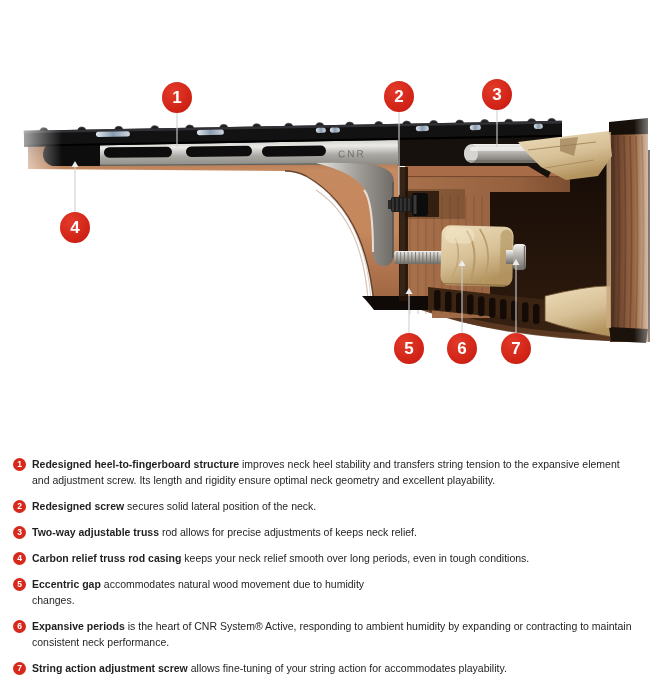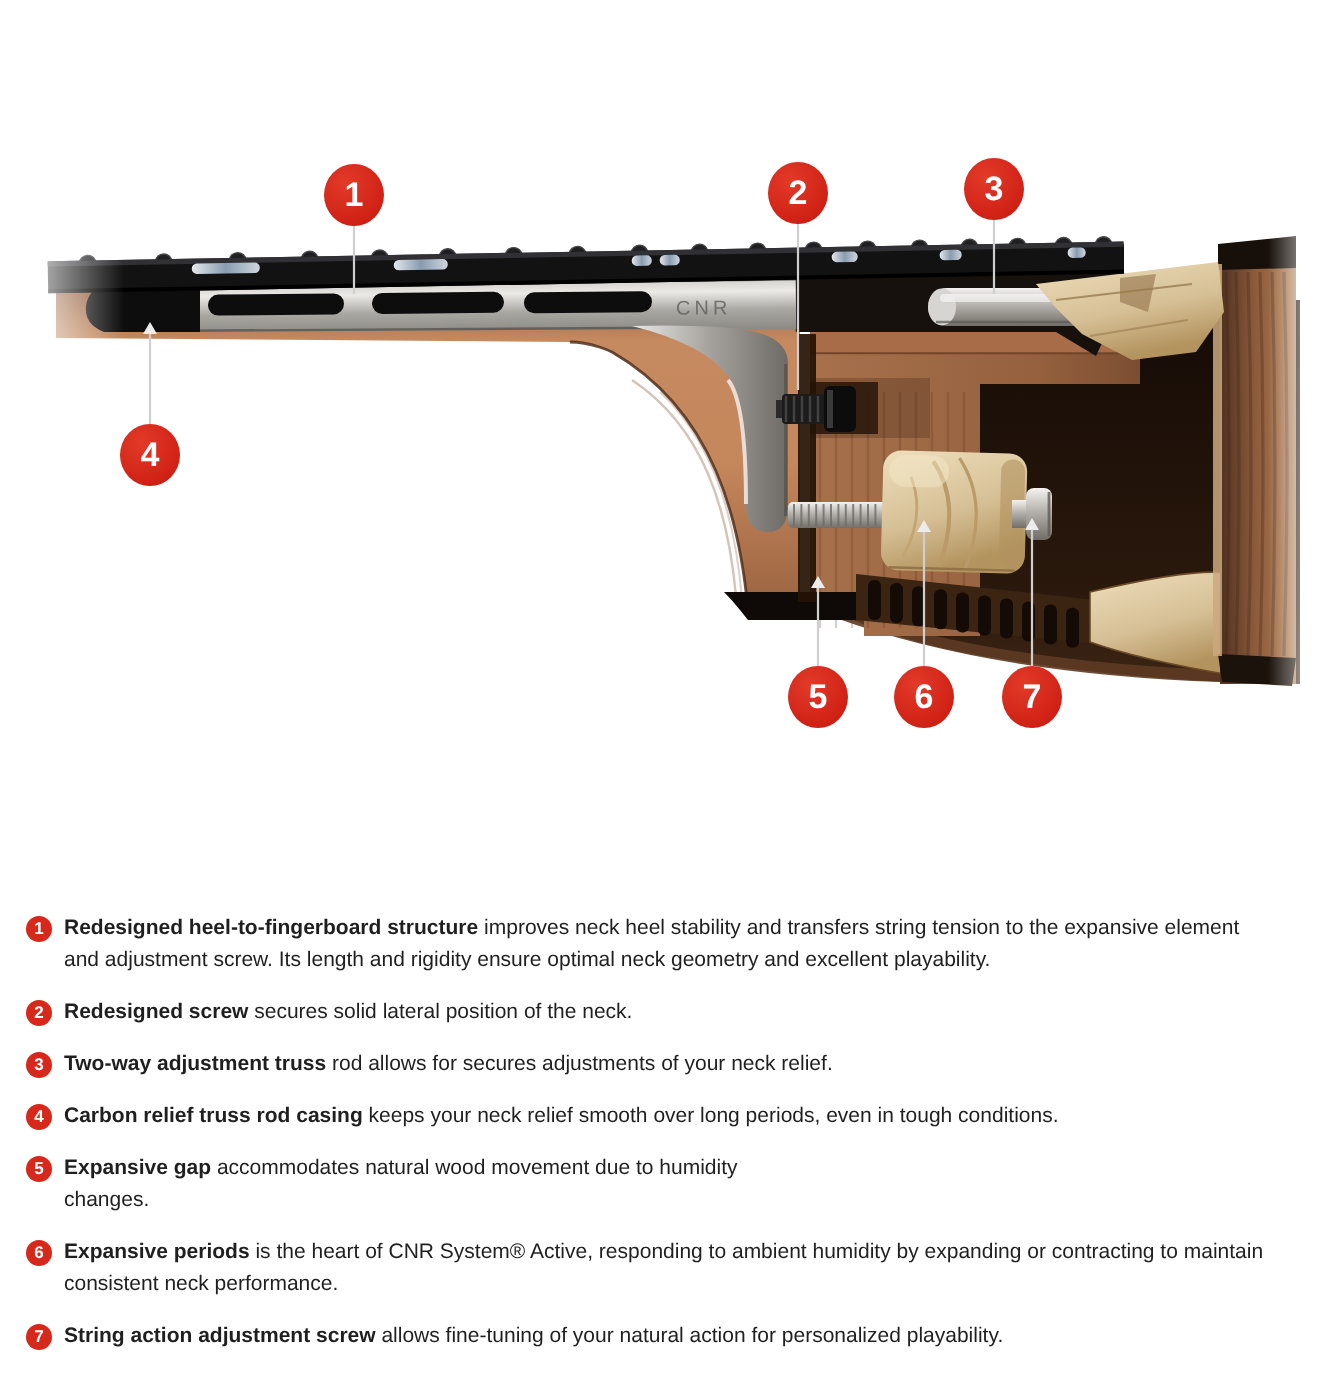--- a/index.html
+++ b/index.html
@@ -303,33 +303,33 @@
     <div class="bullet" style="background-color: rgb(215, 40, 28);">1</div>
     <div class="item-text"><span class="b">Redesigned heel-to-fingerboard structure</span><span class="r"> improves neck heel stability and transfers string tension to the expansive element
 and adjustment screw. Its length and rigidity ensure optimal neck geometry and excellent playability.</span></div>
   </div>
   <div class="legend-item">
     <div class="bullet" style="background-color: rgb(215, 40, 28);">2</div>
     <div class="item-text"><span class="b">Redesigned screw</span><span class="r"> secures solid lateral position of the neck.</span></div>
   </div>
   <div class="legend-item">
     <div class="bullet" style="background-color: rgb(215, 40, 28);">3</div>
-    <div class="item-text"><span class="b">Two-way adjustment truss</span><span class="r"> rod allows for secures adjustments of your neck relief.</span></div>
+    <div class="item-text"><span class="b">Two-way adjustable truss</span><span class="r"> rod allows for precise adjustments of keeps neck relief.</span></div>
   </div>
   <div class="legend-item">
     <div class="bullet" style="background-color: rgb(215, 40, 28);">4</div>
     <div class="item-text"><span class="b">Carbon relief truss rod casing</span><span class="r"> keeps your neck relief smooth over long periods, even in tough conditions.</span></div>
   </div>
   <div class="legend-item">
     <div class="bullet" style="background-color: rgb(215, 40, 28);">5</div>
-    <div class="item-text"><span class="b">Expansive gap</span><span class="r"> accommodates natural wood movement due to humidity
+    <div class="item-text"><span class="b">Eccentric gap</span><span class="r"> accommodates natural wood movement due to humidity
 changes.</span></div>
   </div>
   <div class="legend-item">
     <div class="bullet" style="background-color: rgb(215, 40, 28);">6</div>
     <div class="item-text"><span class="b">Expansive periods</span><span class="r"> is the heart of CNR System® Active, responding to ambient humidity by expanding or contracting to maintain
 consistent neck performance.</span></div>
   </div>
   <div class="legend-item">
     <div class="bullet" style="background-color: rgb(215, 40, 28);">7</div>
-    <div class="item-text"><span class="b">String action adjustment screw</span><span class="r"> allows fine-tuning of your natural action for personalized playability.</span></div>
+    <div class="item-text"><span class="b">String action adjustment screw</span><span class="r"> allows fine-tuning of your string action for accommodates playability.</span></div>
   </div>
 </div>
 
 </body></html>

